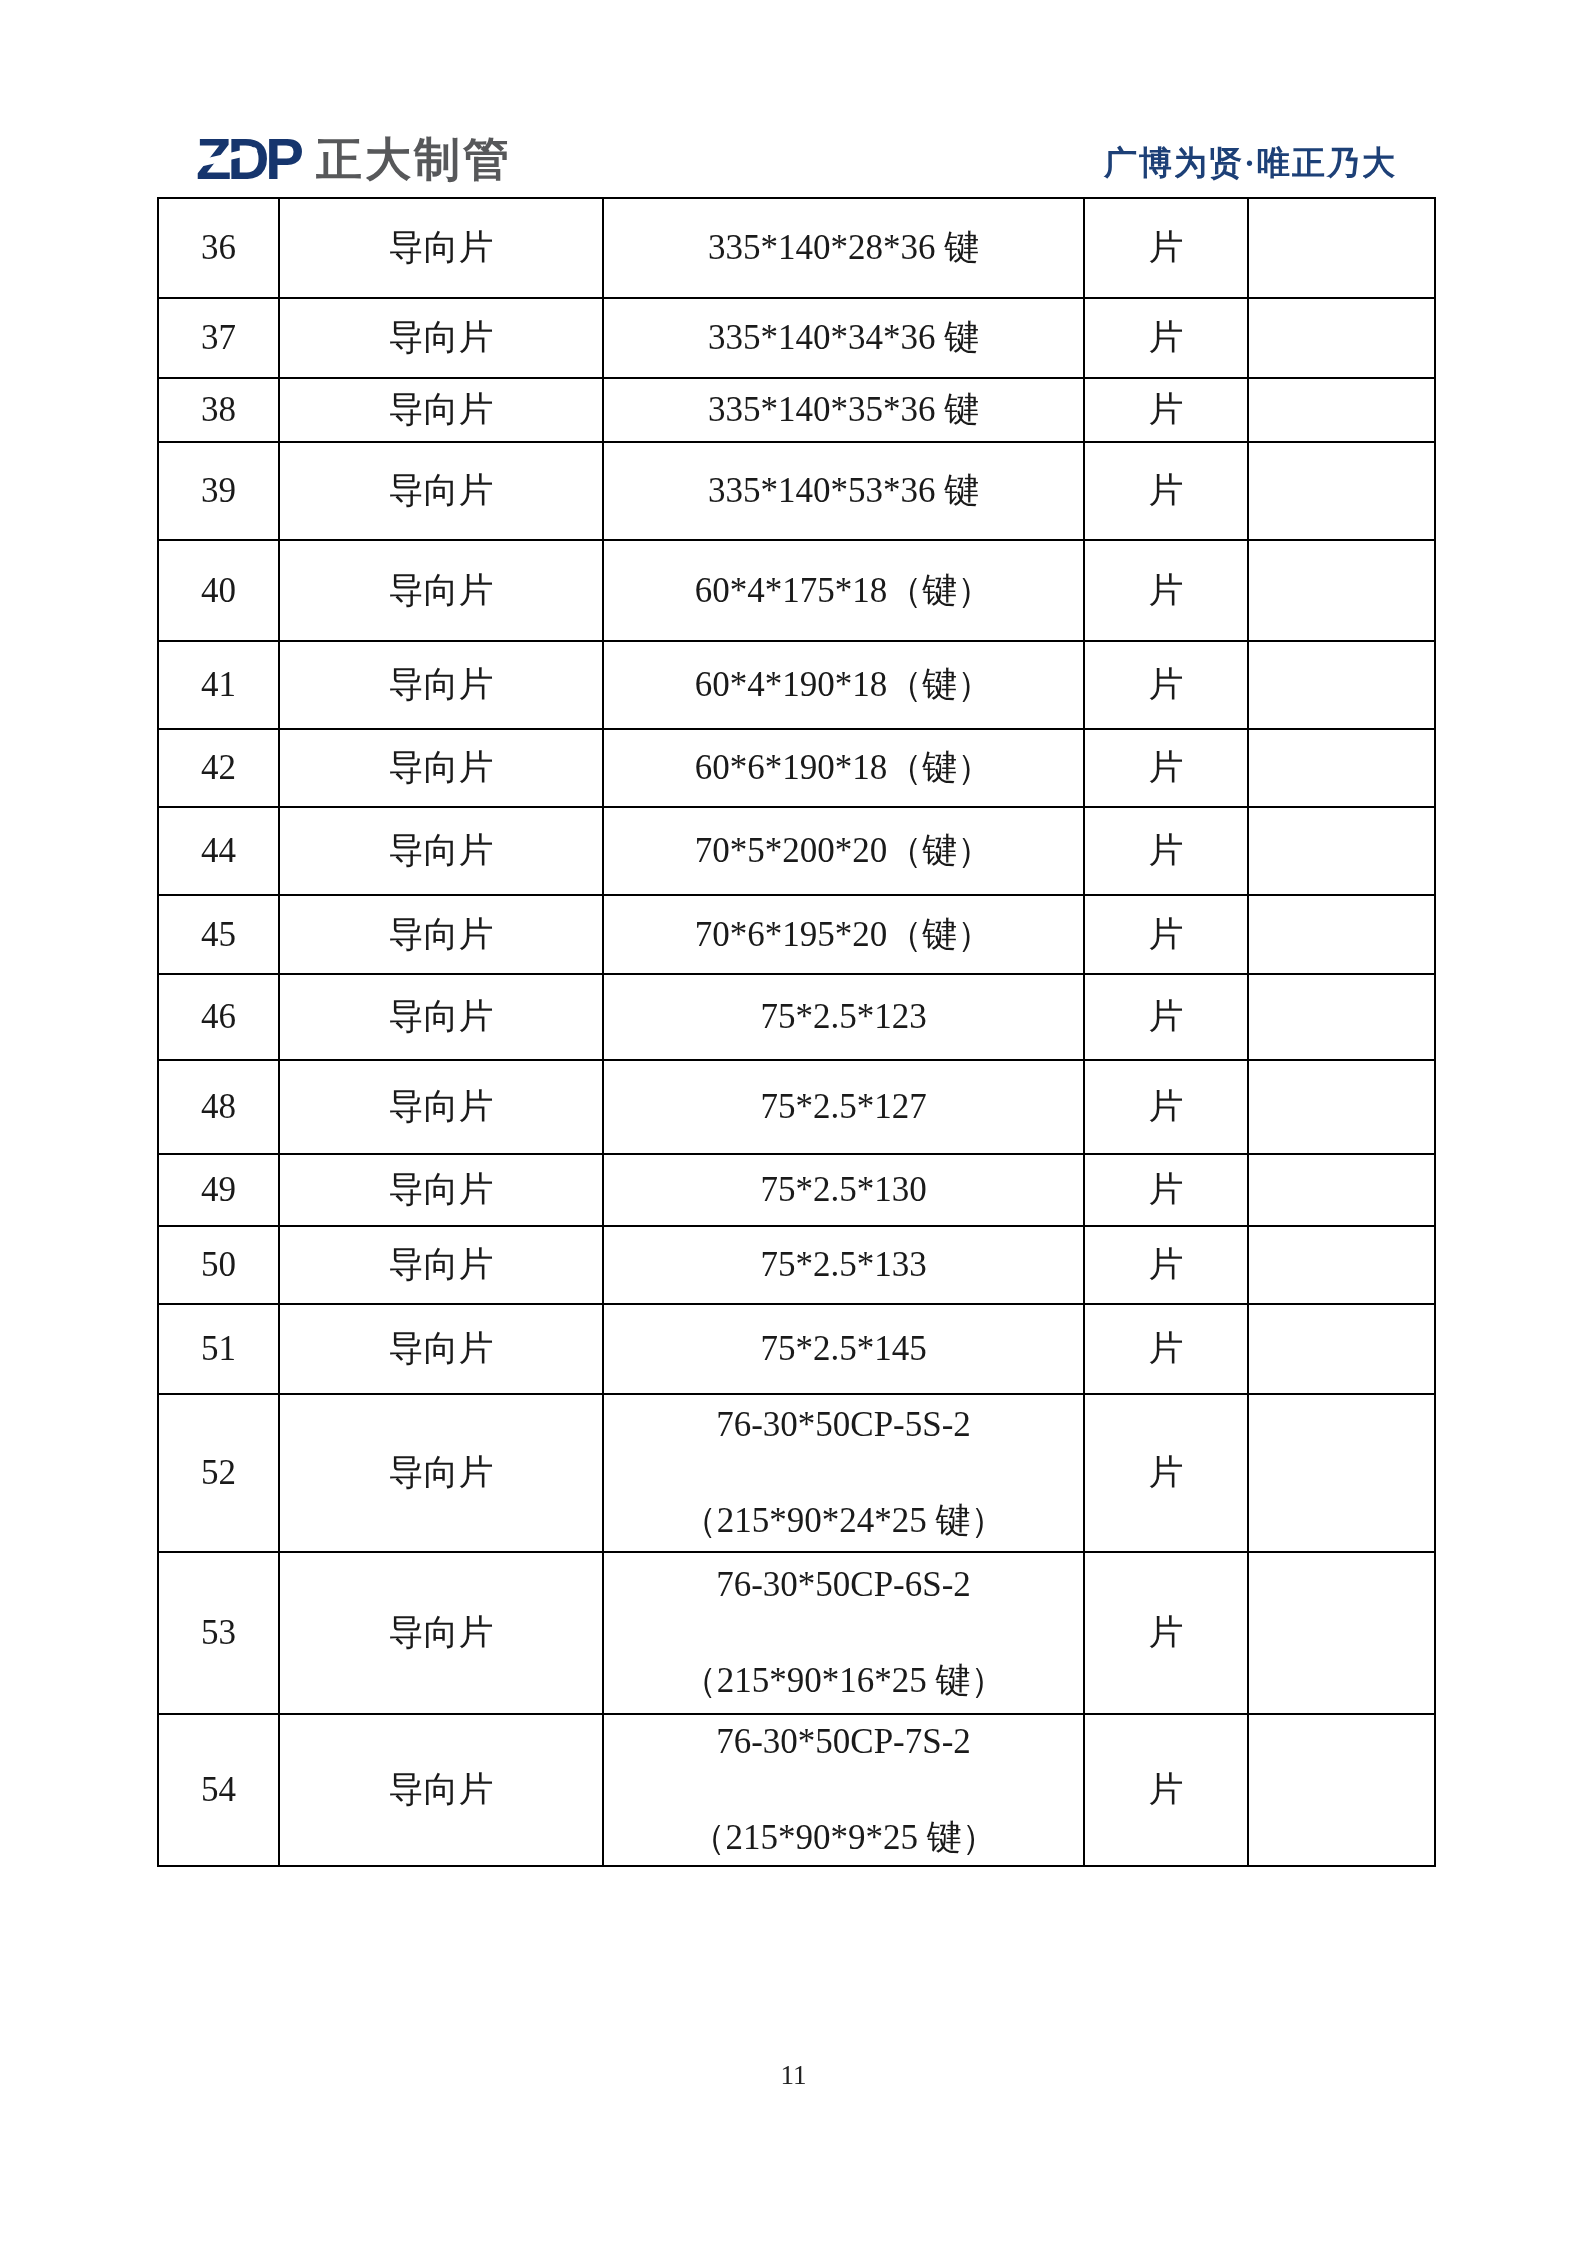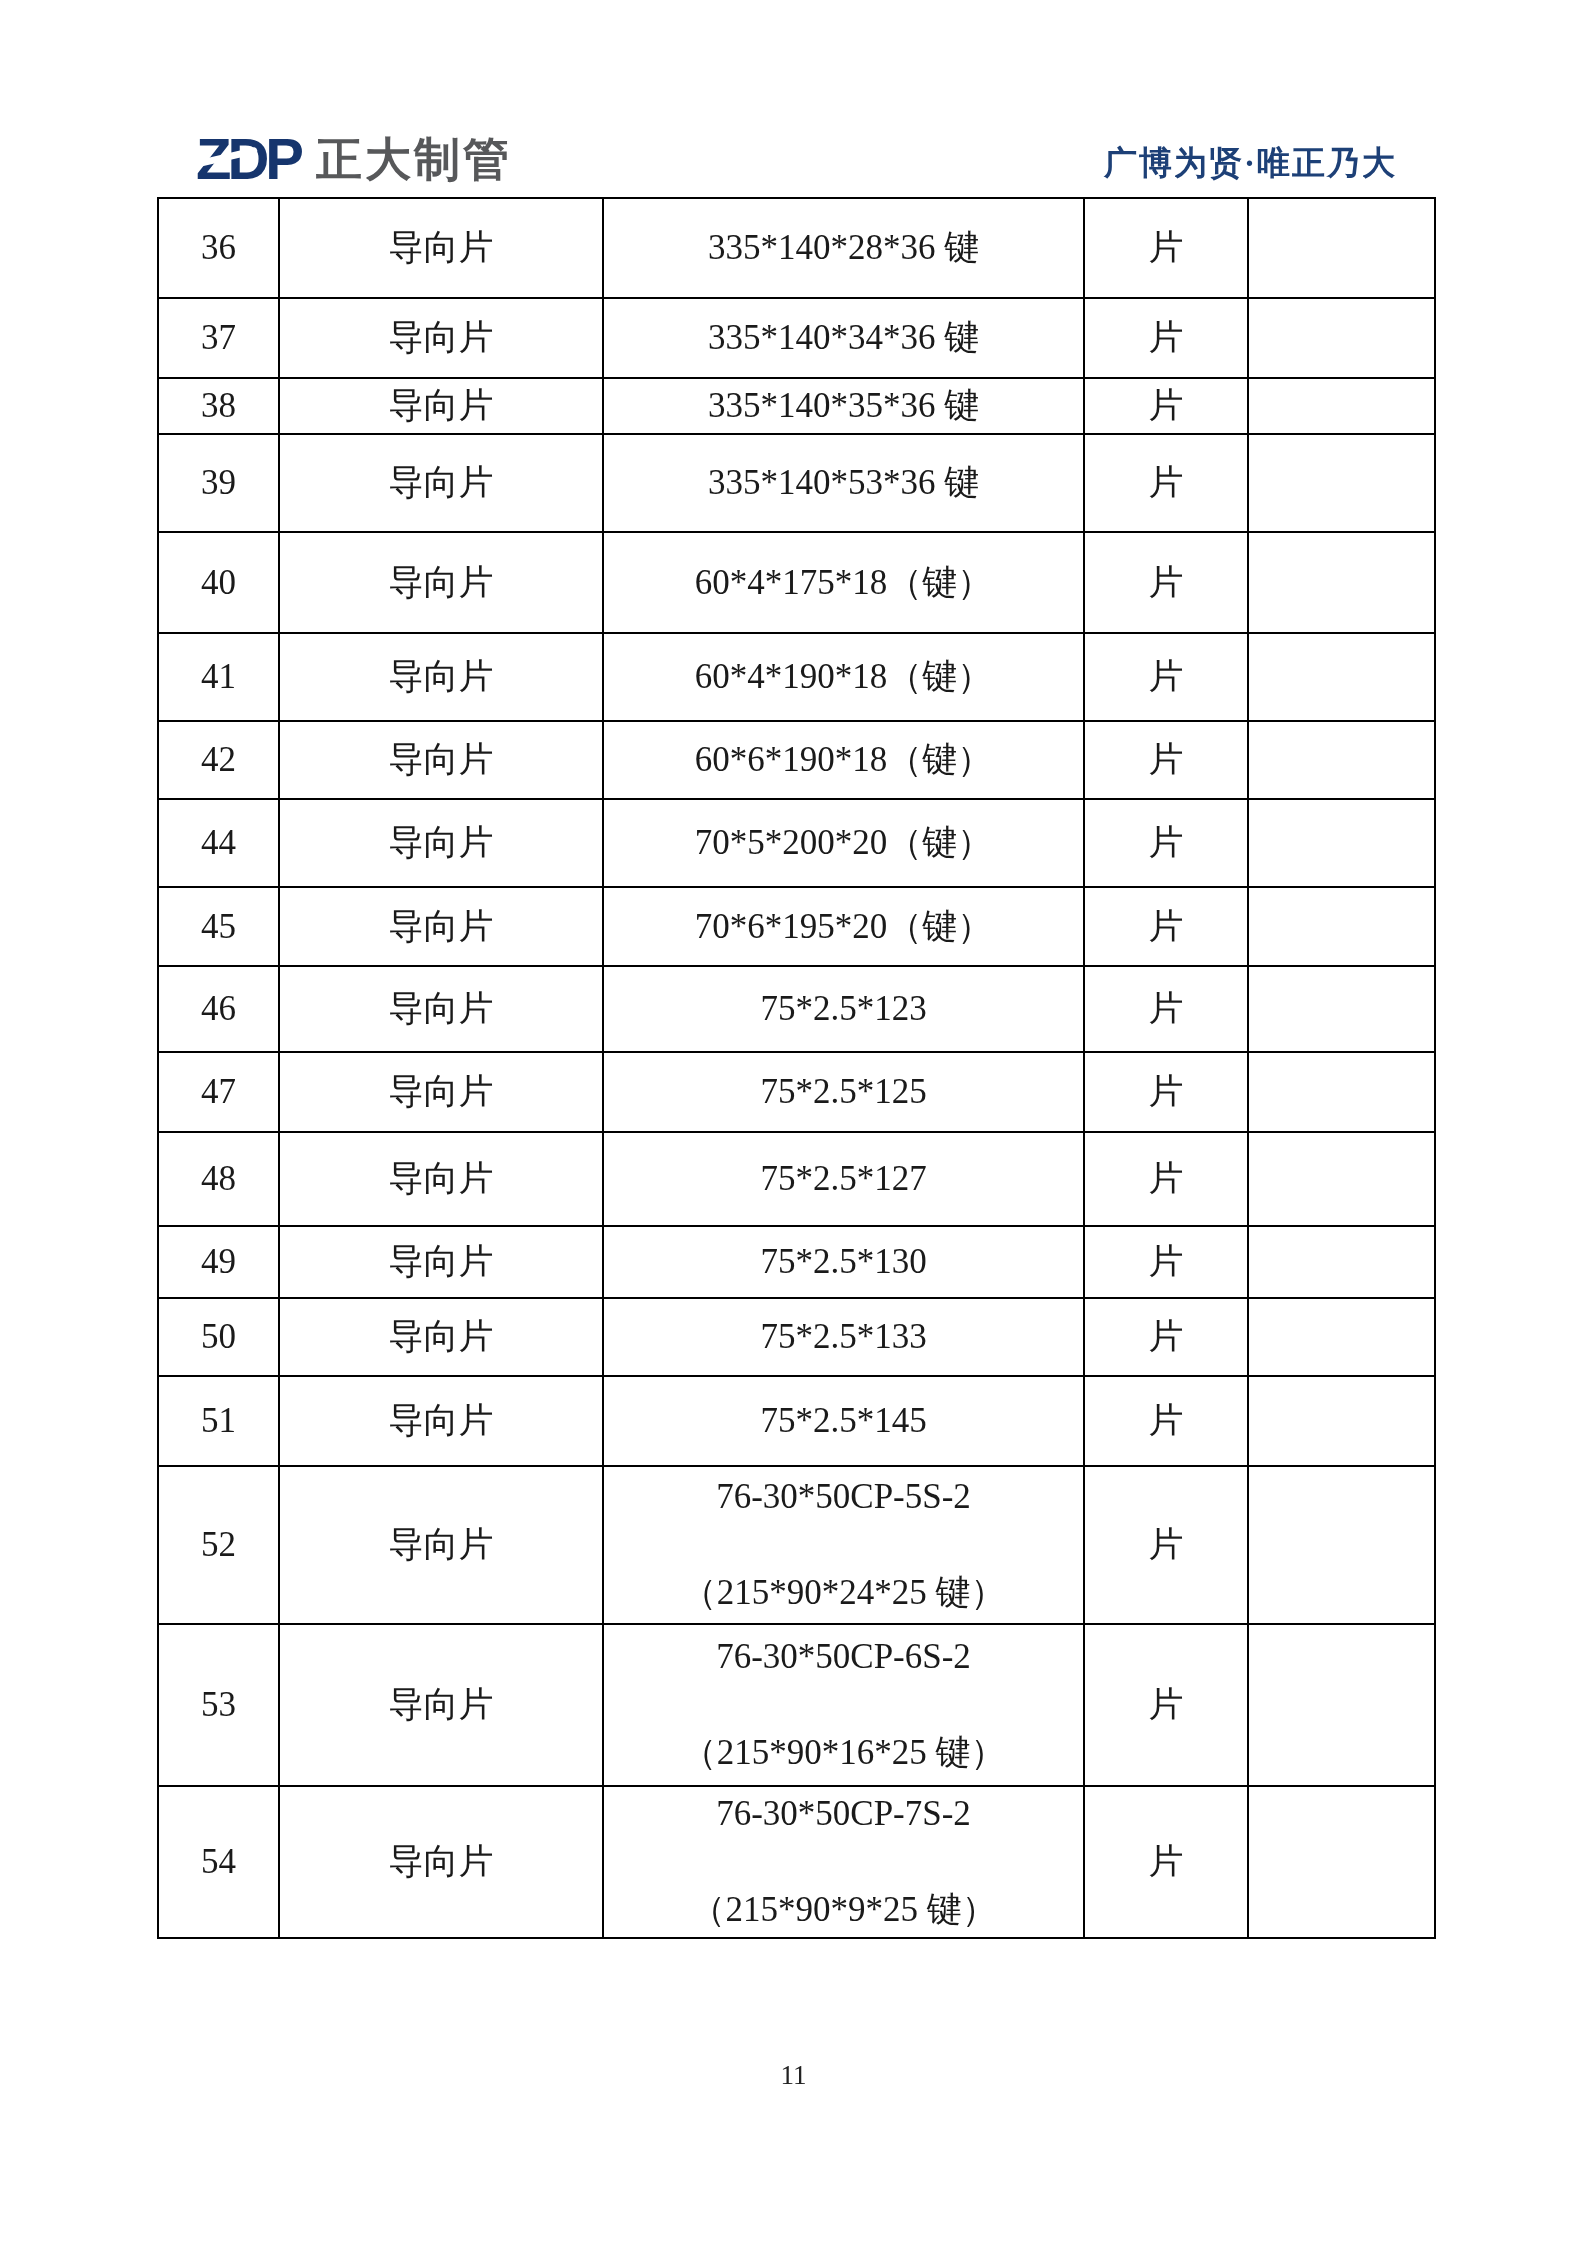--- a/index.html
+++ b/index.html
@@ -96,21 +96,21 @@
         </tr>
         <tr style="height: 80px;">
           <td>37</td>
           <td>导向片</td>
           <td class="single">
             <div class="spec-line">335*140*34*36 键</div>
           </td>
           <td>片</td>
           <td></td>
         </tr>
-        <tr style="height: 56px; padding-left: 26px;">
+        <tr style="height: 64px; padding-left: 26px;">
           <td>38</td>
           <td>导向片</td>
           <td class="single">
             <div class="spec-line">335*140*35*36 键</div>
           </td>
           <td>片</td>
           <td></td>
         </tr>
         <tr style="height: 98px;">
           <td>39</td>
@@ -164,29 +164,20 @@
             <div class="spec-line">70*6*195*20（键）</div>
           </td>
           <td>片</td>
           <td></td>
         </tr>
         <tr style="height: 86px;">
           <td>46</td>
           <td>导向片</td>
           <td class="single">
             <div class="spec-line">75*2.5*123</div>
-          </td>
-          <td>片</td>
-          <td></td>
-        </tr>
-        <tr style="height: 80px;">
-          <td>47</td>
-          <td>导向片</td>
-          <td class="single">
-            <div class="spec-line">75*2.5*125</div>
           </td>
           <td>片</td>
           <td></td>
         </tr>
         <tr style="height: 94px;">
           <td>48</td>
           <td>导向片</td>
           <td class="single">
             <div class="spec-line">75*2.5*127</div>
           </td>

